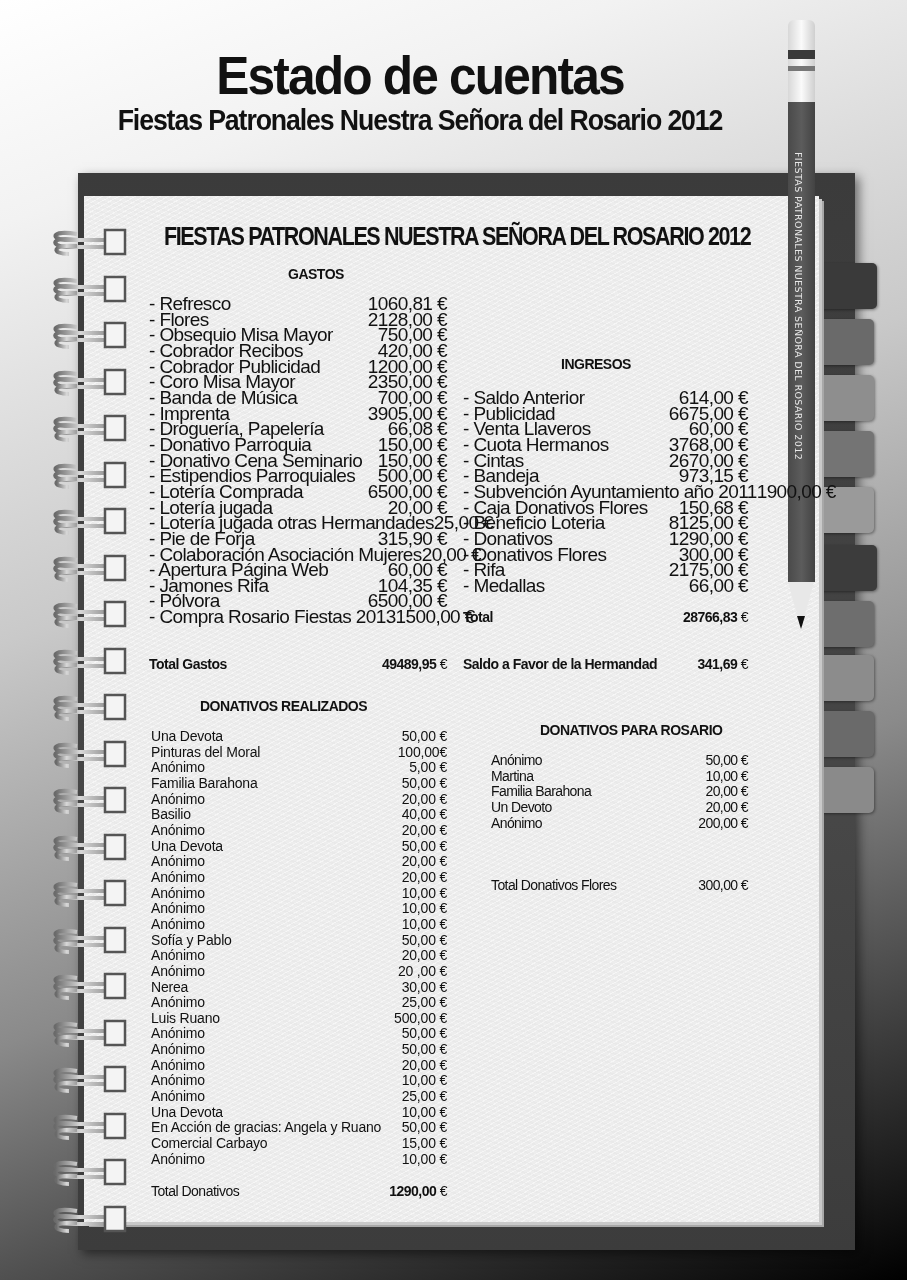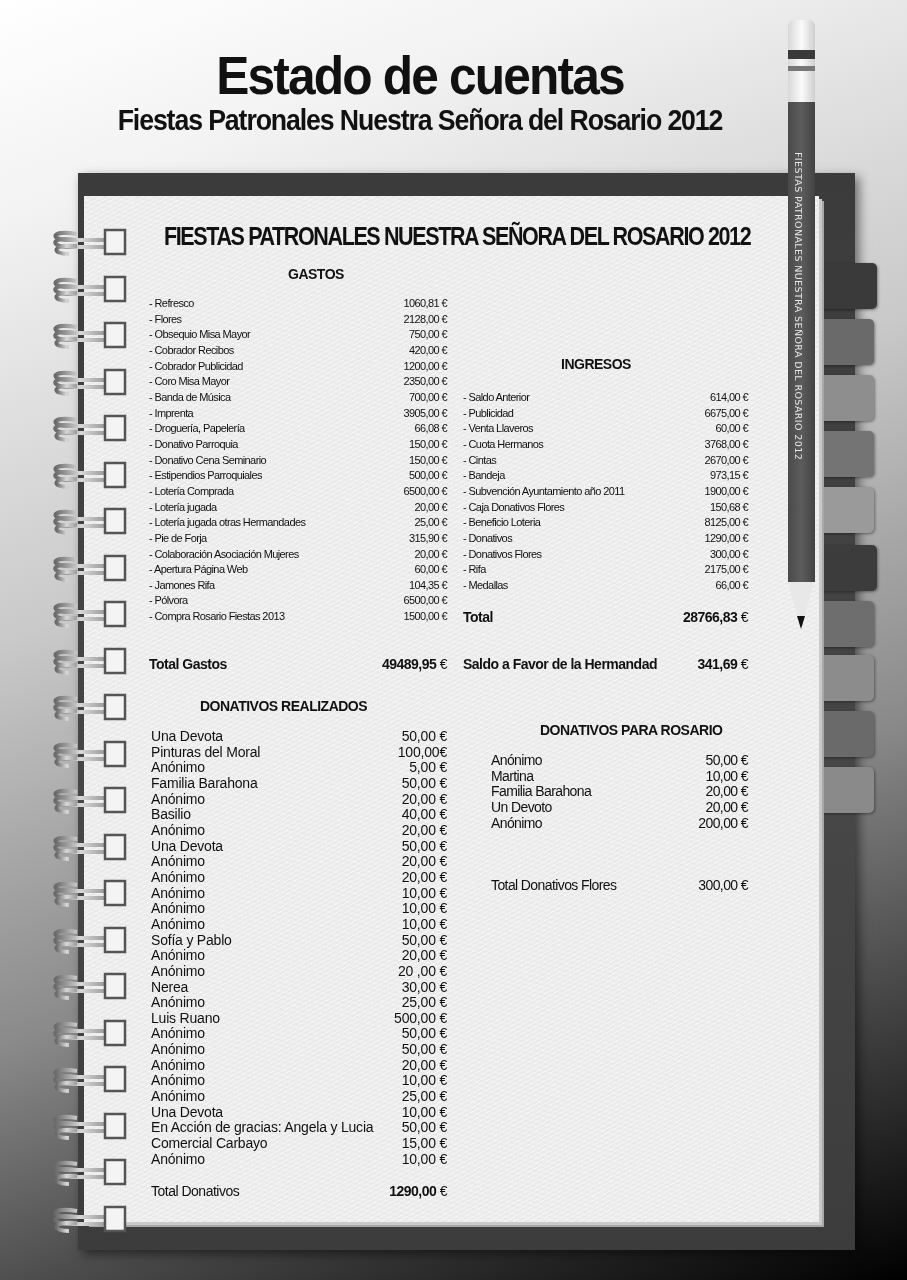--- a/index.html
+++ b/index.html
@@ -51,21 +51,21 @@
     border-left:4.5px solid transparent; border-right:4.5px solid transparent; border-top:13px solid #111; }
   .pencil-text {
     position: absolute; left: 5px; top: 132px; writing-mode: vertical-rl;
     color: #e8e8e8; font-family: "DejaVu Sans", sans-serif; font-size: 9.5px; letter-spacing: 0.4px; white-space: nowrap;
   }
   .paper-title {
     position: absolute; left: 164px; top: 222px; font-weight: bold; font-size: 25px;
     letter-spacing: -1.6px; transform: scaleX(0.86); transform-origin: left top; white-space: nowrap;
   }
   .sec-head { position: absolute; font-weight: bold; font-size: 14px; letter-spacing: -0.5px; white-space: nowrap; }
-  .list { position: absolute; font-size: 11px; letter-spacing: -0.6px; line-height: 15.65px; }
+  .list { position: absolute; font-size: 19px; letter-spacing: -0.6px; line-height: 15.65px; }
   .row { display: flex; justify-content: space-between; white-space: nowrap; }
   .row .amt { text-align: right; }
   .list.don { font-size: 14px; letter-spacing: -0.2px; line-height: 15.65px; }
   .tot { position: absolute; display: flex; justify-content: space-between; font-weight: bold; font-size: 14px; letter-spacing: -0.5px; white-space: nowrap; }
   .tot .lbl-normal { font-weight: normal; }
   .tot .euro { font-weight: normal; }
 </style>
 </head>
 <body>
 
@@ -643,21 +643,21 @@
     </div>
     <div class="row">
       <span>Anónimo</span>
       <span class="amt">25,00 €</span>
     </div>
     <div class="row">
       <span>Una Devota</span>
       <span class="amt">10,00 €</span>
     </div>
     <div class="row">
-      <span>En Acción de gracias: Angela y Lucia</span>
+      <span>En Acción de gracias: Angela y Ruano</span>
       <span class="amt">50,00 €</span>
     </div>
     <div class="row">
       <span>Comercial Carbayo</span>
       <span class="amt">15,00 €</span>
     </div>
     <div class="row">
       <span>Anónimo</span>
       <span class="amt">10,00 €</span>
     </div>

